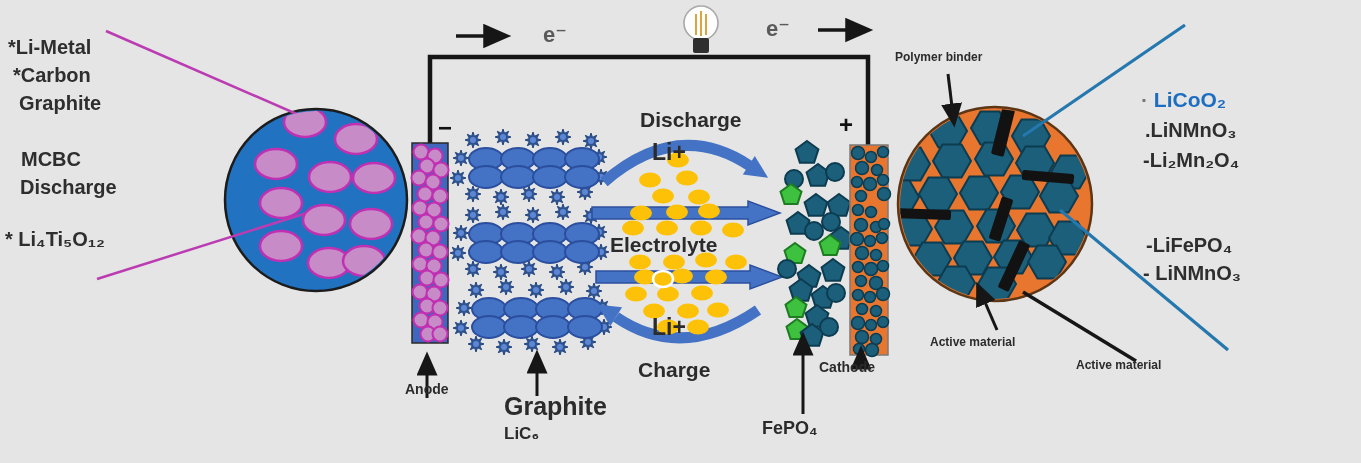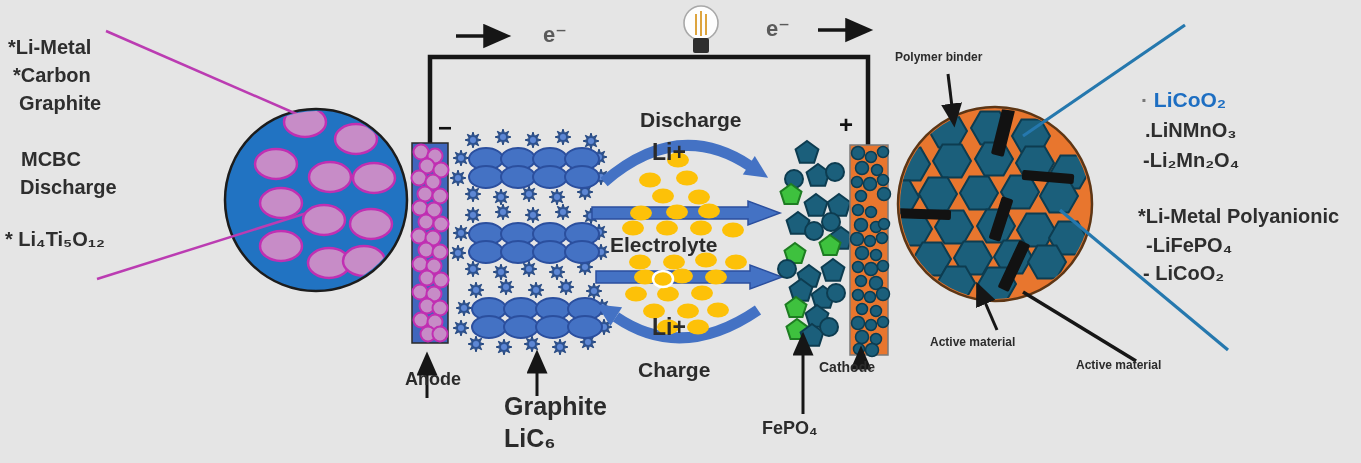--- a/index.html
+++ b/index.html
@@ -310,37 +310,36 @@
 <div class="list-line" style="left:21px;top:148px">MCBC</div>
 <div class="list-line" style="left:20px;top:176px">Discharge</div>
 <div class="list-line" style="left:5px;top:228px">* Li₄Ti₅O₁₂</div>
 
 <div class="list-line" style="left:1141px;top:88px;font-size:21px">
   <span class="bullet">·</span>
   <span class="blue-chem">LiCoO₂</span>
 </div>
 <div class="list-line" style="left:1145px;top:119px">.LiNMnO₃</div>
 <div class="list-line" style="left:1143px;top:149px">-Li₂Mn₂O₄</div>
-<div class="list-line" style="left:1138px;top:205px">*Li-Metal Polyanionic</div>
 <div class="list-line" style="left:1146px;top:234px">-LiFePO₄</div>
-<div class="list-line" style="left:1143px;top:262px">- LiCoO₂</div>
+<div class="list-line" style="left:1143px;top:262px">- LiNMnO₃</div>
 
 <div class="lbl elec" style="left:543px;top:22px">e⁻</div>
 <div class="lbl elec" style="left:766px;top:16px">e⁻</div>
 <div class="lbl term" style="left:438px;top:114px">−</div>
 <div class="lbl term" style="left:839px;top:111px">+</div>
 
 <div class="lbl big ctr" style="left:640px;top:108px;width:110px;font-weight:700">Discharge</div>
 <div class="lbl li ctr" style="left:652px;top:139px;width:60px">Li+</div>
 <div class="lbl big ctr" style="left:610px;top:233px;width:124px">Electrolyte</div>
 <div class="lbl li ctr" style="left:652px;top:314px;width:60px">Li+</div>
 <div class="lbl big ctr" style="left:638px;top:358px;width:100px;font-weight:700">Charge</div>
 
-<div class="lbl" style="left:405px;top:369px;font-size:18px">Anode</div>
+<div class="lbl" style="left:405px;top:381px;font-size:14px">Anode</div>
 <div class="lbl" style="left:504px;top:392px;font-size:25px">Graphite</div>
-<div class="lbl" style="left:504px;top:424px;font-size:25px">LiC₆</div>
+<div class="lbl" style="left:504px;top:424px;font-size:17px">LiC₆</div>
 <div class="lbl" style="left:762px;top:418px;font-size:18px">FePO₄</div>
 <div class="lbl" style="left:819px;top:359px;font-size:14px">Cathode</div>
 <div class="lbl tag" style="left:895px;top:50px">Polymer binder</div>
 <div class="lbl tag" style="left:930px;top:335px">Active material</div>
 <div class="lbl tag" style="left:1076px;top:358px">Active material</div>
 
 </div>
 
 </body></html>

